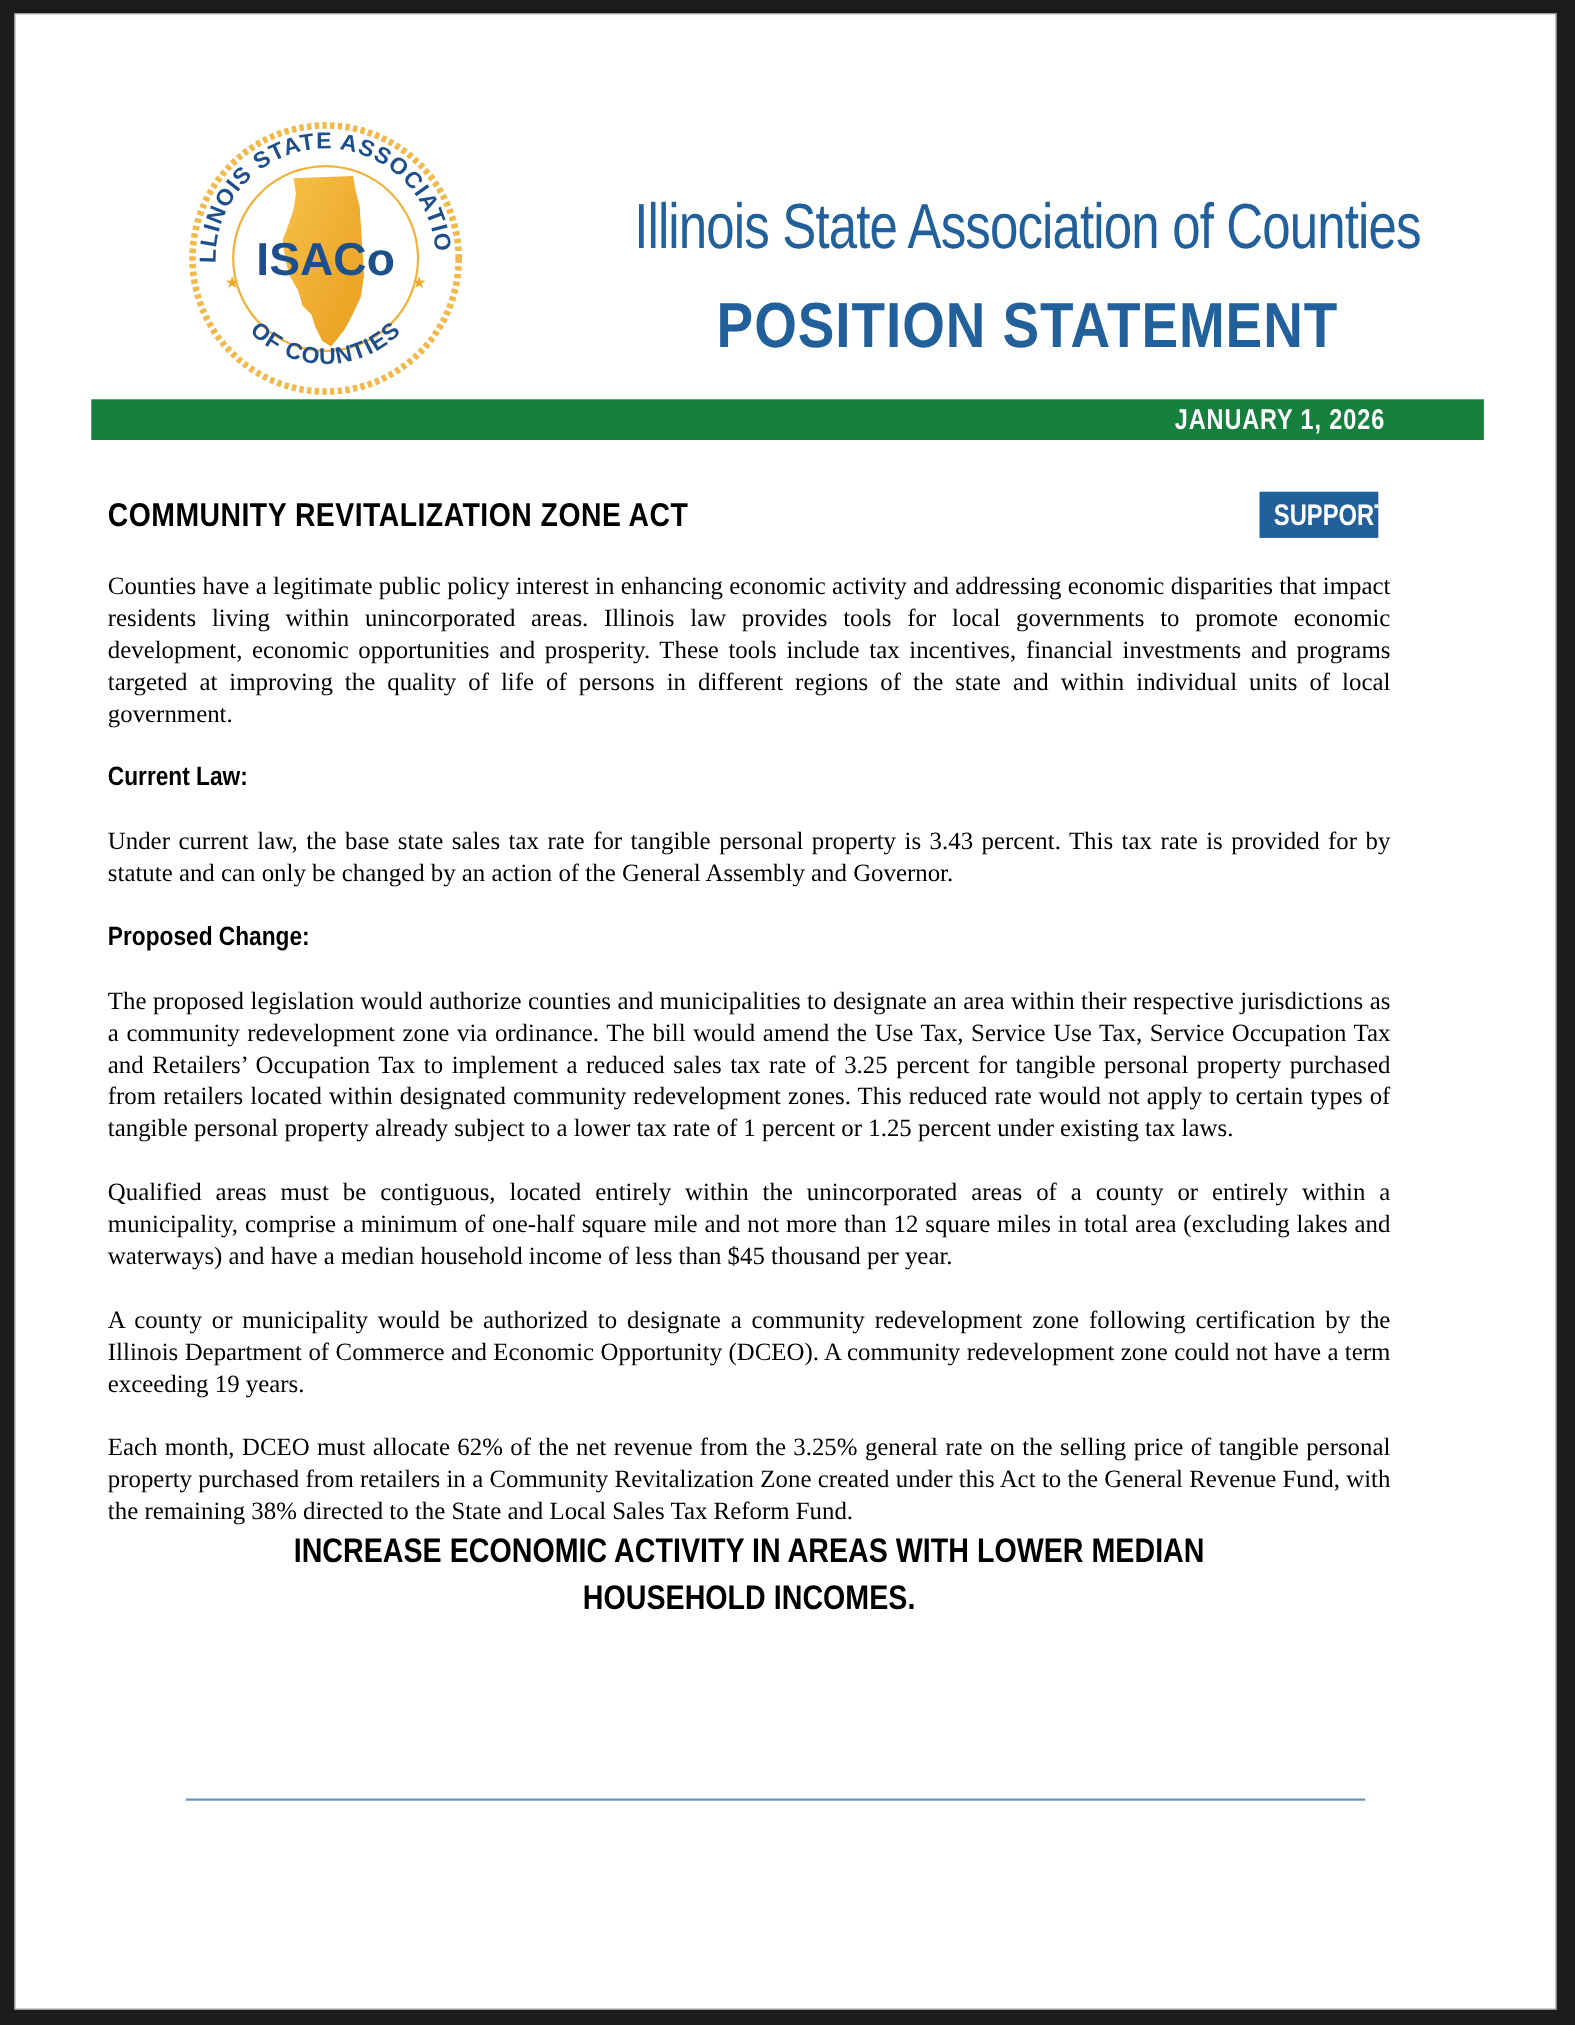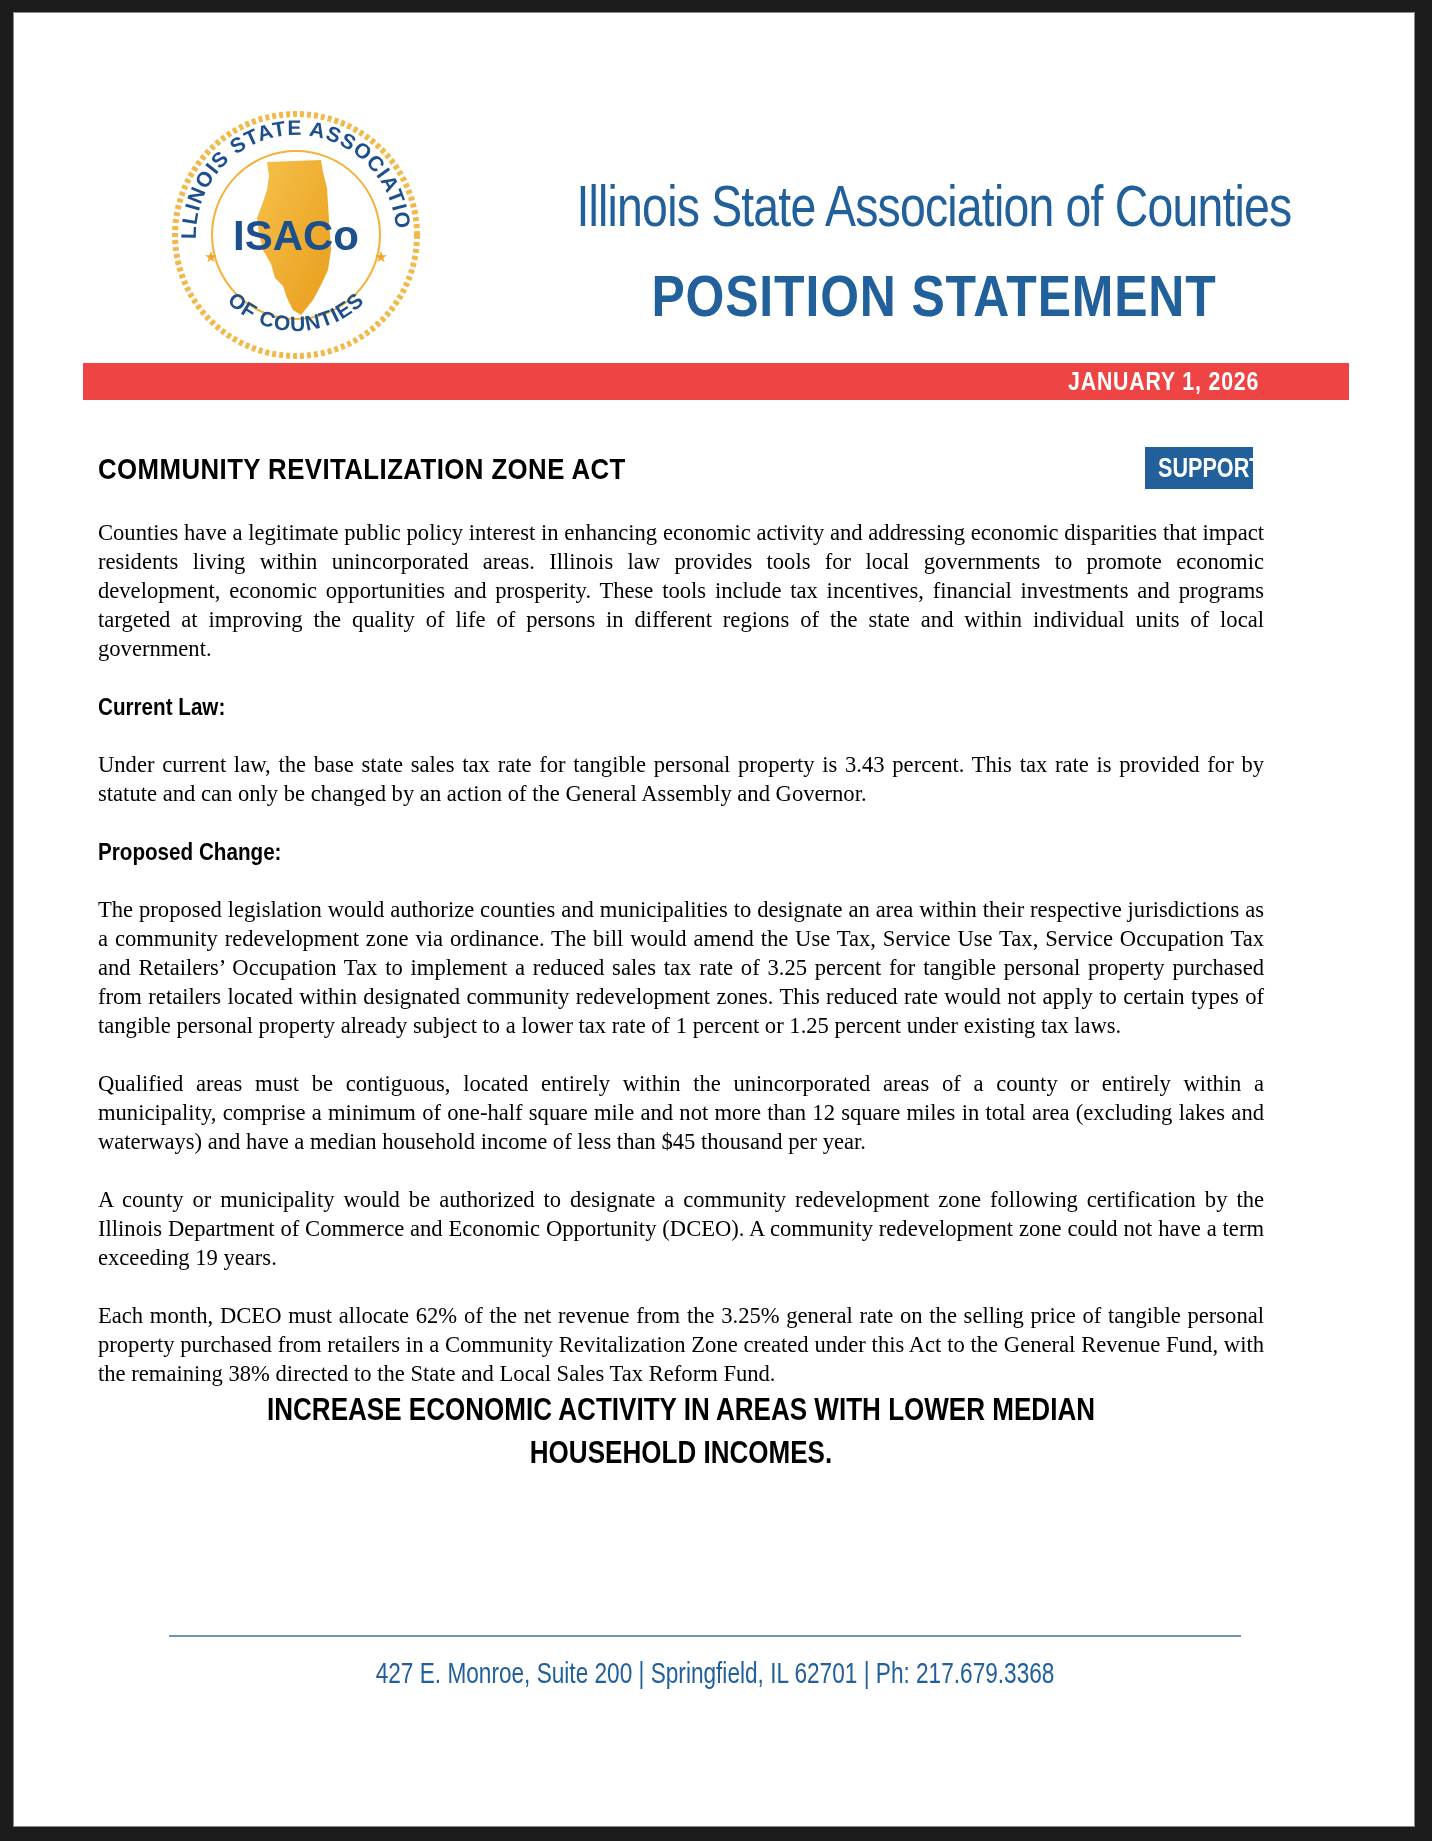--- a/index.html
+++ b/index.html
@@ -70,21 +70,21 @@
       transform-origin: center;
       white-space: nowrap;
     }
     
     .banner {
       position: absolute;
       left: 69px;
       top: 350px;
       width: 1266px;
       height: 37px;
-      background: #ef4444;
+      background: #15803d;
     }
     .banner-date {
       position: absolute;
       right: 90px;
       top: 0;
       height: 37px;
       line-height: 37px;
       color: #ffffff;
       font-family: "Liberation Sans", sans-serif;
       font-weight: bold;
@@ -254,16 +254,13 @@
     <p>Qualified areas must be contiguous, located entirely within the unincorporated areas of a county or entirely within a municipality, comprise a minimum of one-half square mile and not more than 12 square miles in total area (excluding lakes and waterways) and have a median household income of less than $45 thousand per year.</p>
     <p>A county or municipality would be authorized to designate a community redevelopment zone following certification by the Illinois Department of Commerce and Economic Opportunity (DCEO). A community redevelopment zone could not have a term exceeding 19 years.</p>
     <p>Each month, DCEO must allocate 62% of the net revenue from the 3.25% general rate on the selling price of tangible personal property purchased from retailers in a Community Revitalization Zone created under this Act to the General Revenue Fund, with the remaining 38% directed to the State and Local Sales Tax Reform Fund.</p>
   </div>
 
   <div class="tagline">
     <span>INCREASE ECONOMIC ACTIVITY IN AREAS WITH LOWER MEDIAN HOUSEHOLD INCOMES.</span>
   </div>
 
   <div class="footer-rule"></div>
-  <div class="footer-address">
-    <span>427 E. Monroe, Suite 200 | Springfield, IL 62701 | Ph: 217.679.3368</span>
-  </div>
 </div>
 
 </body></html>

